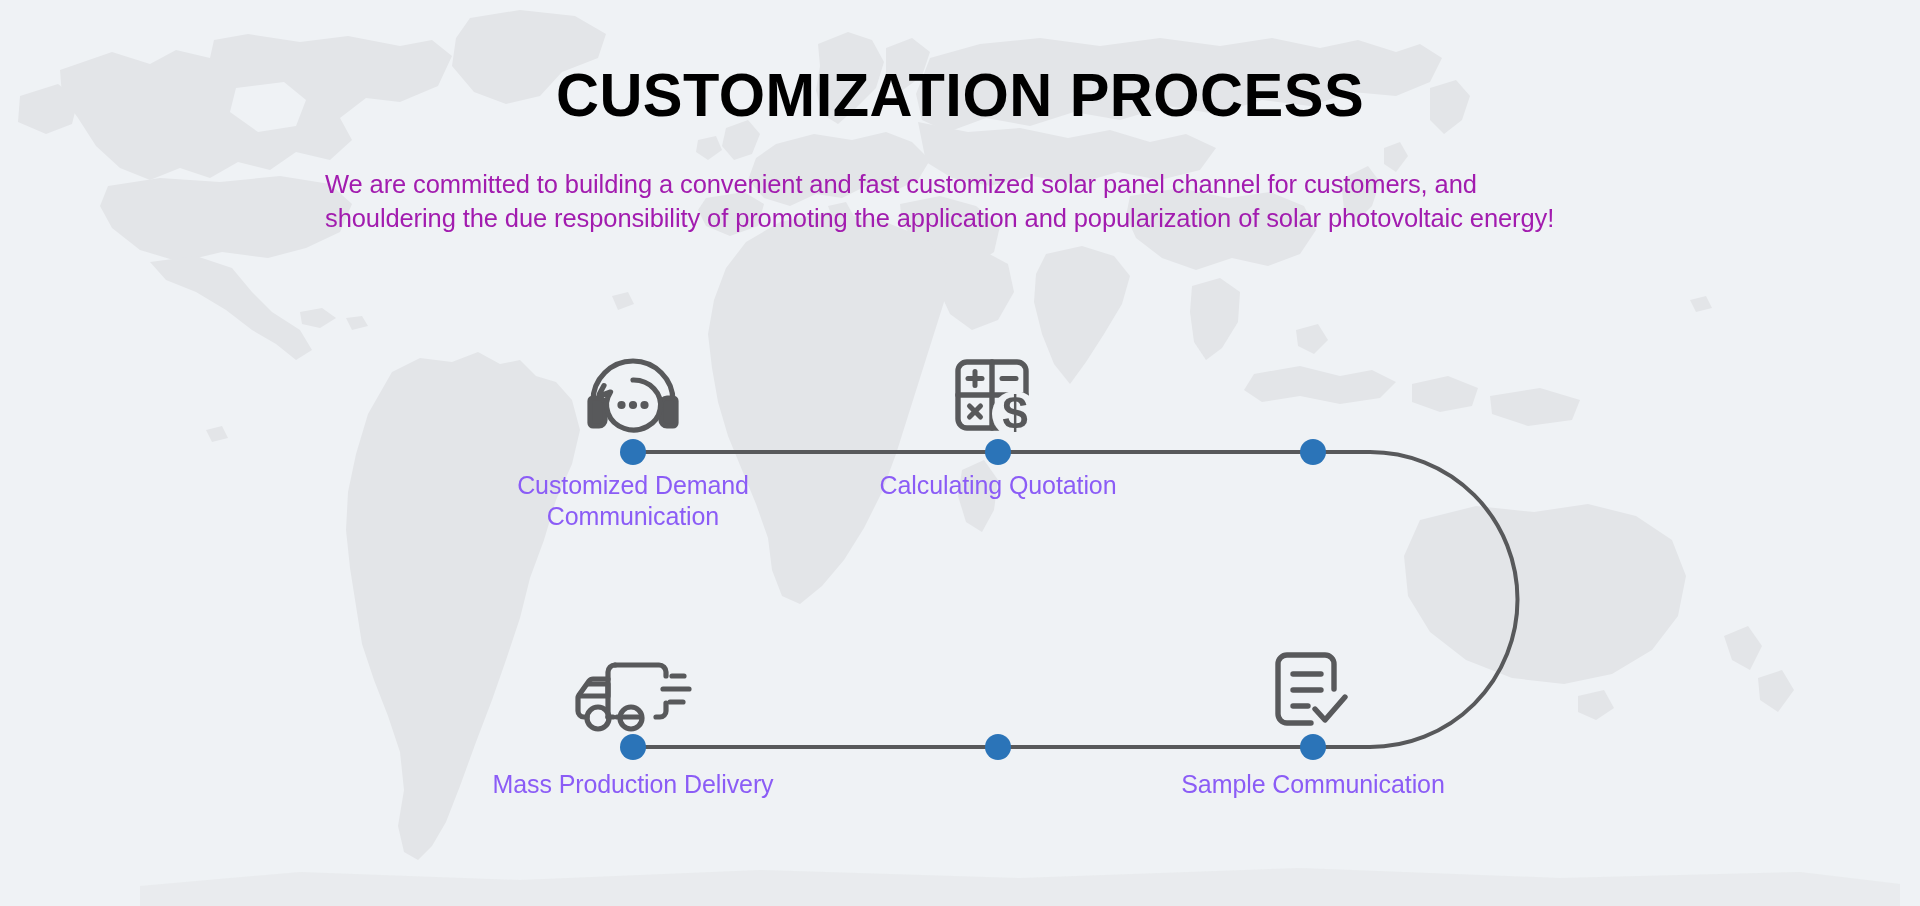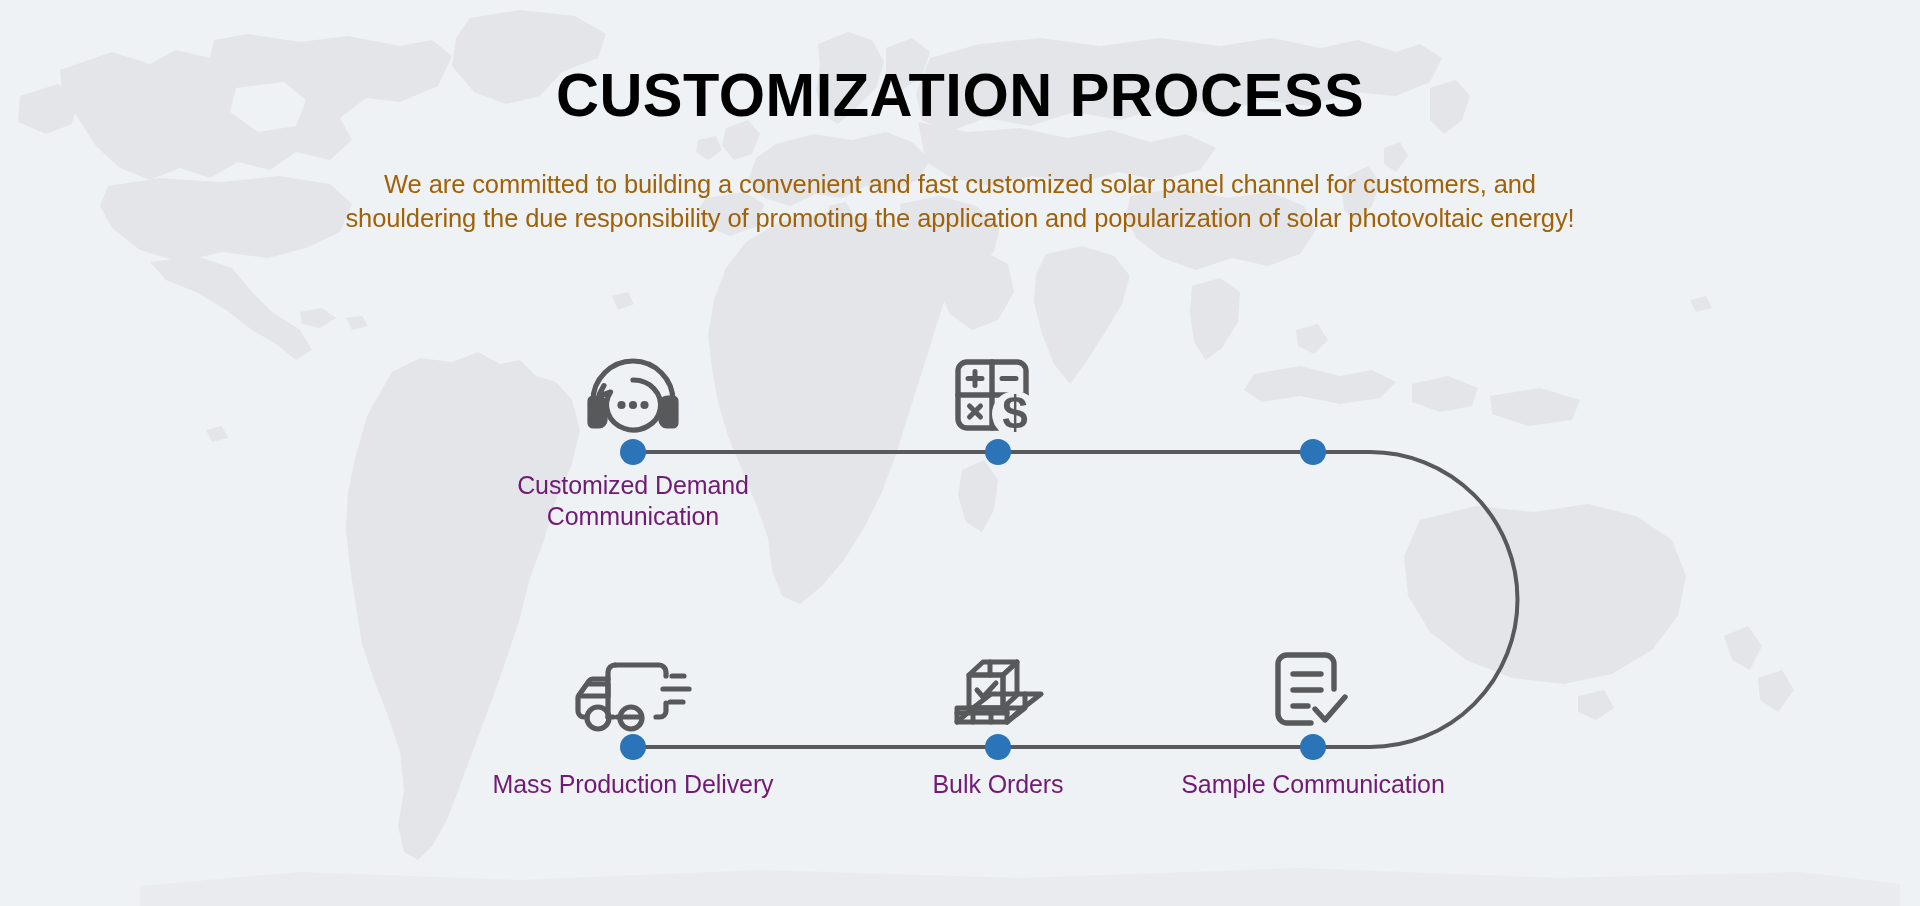--- a/index.html
+++ b/index.html
@@ -43,26 +43,25 @@
     line-height:1.05;
     color:#000000;
     transform:scaleX(0.96);
   }
   .subtitle {
     position:absolute;
     left:50%;
     transform:translateX(-50%);
     top:168px;
     width:1270px;
-    text-align:center;
     font-family:"Liberation Sans", sans-serif;
     font-weight:400;
     font-size:25.5px;
     line-height:1.33;
-    color:#a16207;
+    color:#a21caf;
     letter-spacing:-0.1px;
   }
   
   #flow {
     position:absolute;
     left:0; top:0;
     width:1920px; height:906px;
     z-index:2;
     pointer-events:none;
   }
@@ -78,21 +77,21 @@
     display:flex;
     align-items:flex-end;
     justify-content:center;
   }
   .step .icon svg { display:block; }
   .step .label {
     margin-top:26px;
     font-family:"Liberation Sans", sans-serif;
     font-size:25px;
     line-height:1.25;
-    color:#701a75;
+    color:#8b5cf6;
     letter-spacing:-0.1px;
     white-space:pre-line;
     text-align:center;
   }
   .step.row-top .label { margin-top:28px; }
   .step.row-bottom .label { margin-top:32px; }
 </style>
 </head>
 <body>
 
@@ -233,68 +232,40 @@
 
         <line x1="18.5" y1="56" x2="29.5" y2="67" stroke-width="5"></line>
         <line x1="29.5" y1="56" x2="18.5" y2="67" stroke-width="5"></line>
 
         <g stroke="none" fill="#58595b">
           <circle cx="64" cy="64" r="23" fill="#eff2f5"></circle>
           <text x="64" y="79" text-anchor="middle" font-family="Liberation Sans, sans-serif" font-size="46" font-weight="700" fill="#58595b">$</text>
         </g>
       </svg>
     </div>
+    <div class="label">Calculating Quotation</div>
   </div>
 
 
   <div class="step row-bottom" style="left:1313px; top:613px;">
     <div class="icon">
       <svg width="86" height="90" viewBox="0 0 86 90" fill="none" stroke="#58595b" stroke-width="5.4" stroke-linecap="round" stroke-linejoin="round">
 
         <path d="M64 42 V17 a9 9 0 0 0 -9 -9 H17 a9 9 0 0 0 -9 9 v50 a9 9 0 0 0 9 9 h24"></path>
 
         <line x1="23" y1="27" x2="51" y2="27"></line>
         <line x1="23" y1="43" x2="51" y2="43"></line>
         <line x1="23" y1="59" x2="38" y2="59"></line>
 
         <path d="M45 62 l10 11 l20 -23"></path>
       </svg>
     </div>
     <div class="label">Sample Communication</div>
   </div>
 
-  <div class="step row-bottom" style="left:998px; top:613px;">
-    <div class="icon">
-      <svg width="98" height="88" viewBox="0 0 98 88" fill="none" stroke="#58595b" stroke-width="5" stroke-linecap="round" stroke-linejoin="round">
-
-        <path d="M24 59 h50 l18 -14 h-50 Z"></path>
-
-        <path d="M8 73 h50 v-14 h-50 Z"></path>
-
-        <path d="M8 73 l16 -14"></path>
-        <path d="M58 73 l16 -14"></path>
-        <path d="M58 73 l18 -14 v-14"></path>
-
-        <line x1="24" y1="64" x2="24" y2="73"></line>
-        <line x1="42" y1="64" x2="42" y2="73"></line>
-        <line x1="8" y1="64" x2="58" y2="64"></line>
-
-        <path d="M20 26 h34 v33 h-34 Z"></path>
-
-        <path d="M20 26 l14 -13 h34 l-14 13 Z"></path>
-
-        <path d="M54 26 l14 -13 v33 l-14 13 Z"></path>
-
-        <line x1="41" y1="13" x2="41" y2="26"></line>
-
-        <path d="M28 41 l6 7 l13 -14"></path>
-      </svg>
-    </div>
-    <div class="label">Bulk Orders</div>
-  </div>
 
   <div class="step row-bottom" style="left:633px; top:613px;">
     <div class="icon">
       <svg width="124" height="80" viewBox="0 0 124 80" fill="none" stroke="#58595b" stroke-width="5.2" stroke-linecap="round" stroke-linejoin="round">
 
         <path d="M44 8 h44 a7 7 0 0 1 7 7 v4"></path>
         <path d="M44 8 a7 7 0 0 0 -7 7 v45"></path>
 
         <path d="M37 22 H22 a5 5 0 0 0 -4 2 L8 38 a6 6 0 0 0 -1 3 v13 a6 6 0 0 0 6 6 h3"></path>
 

